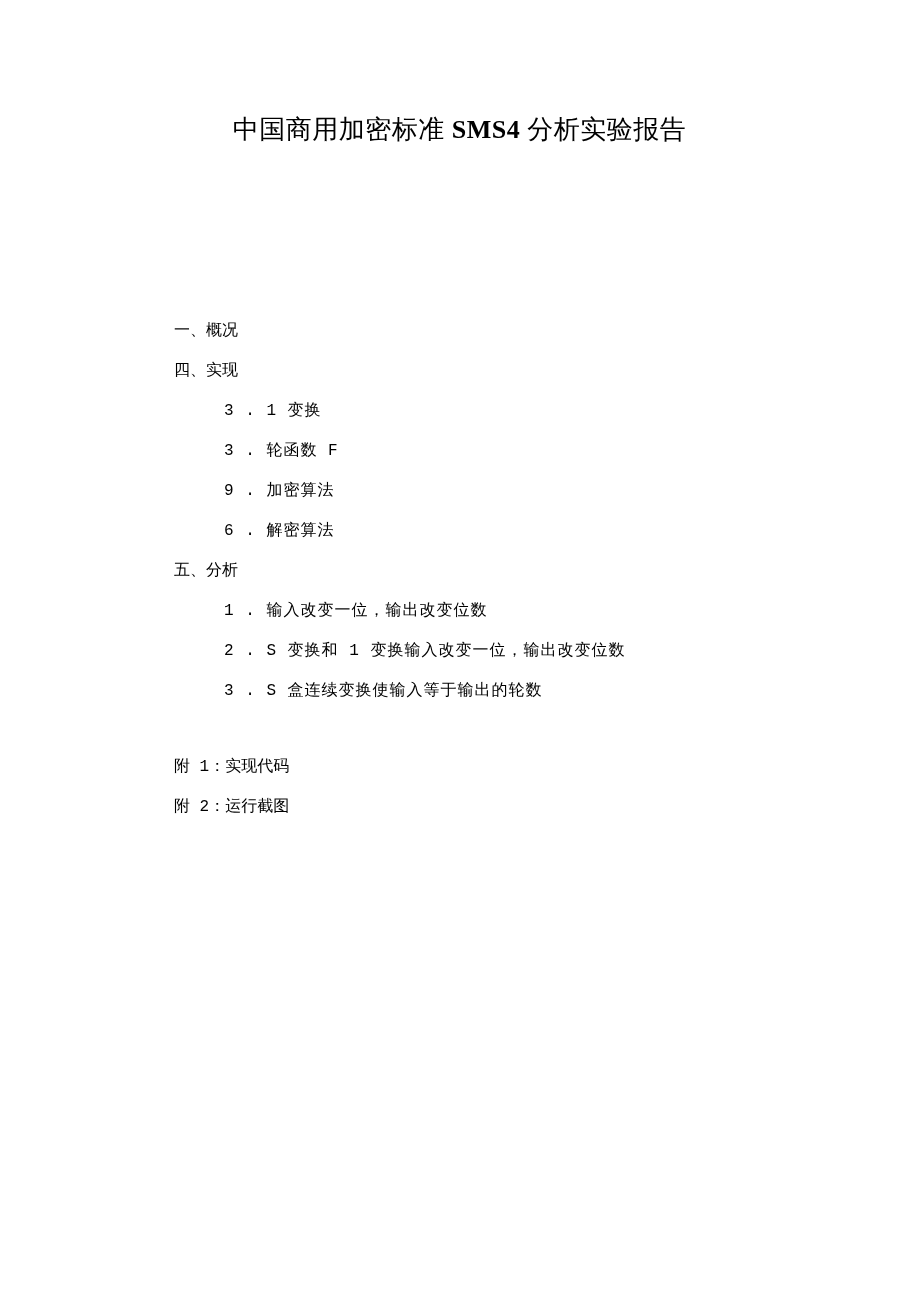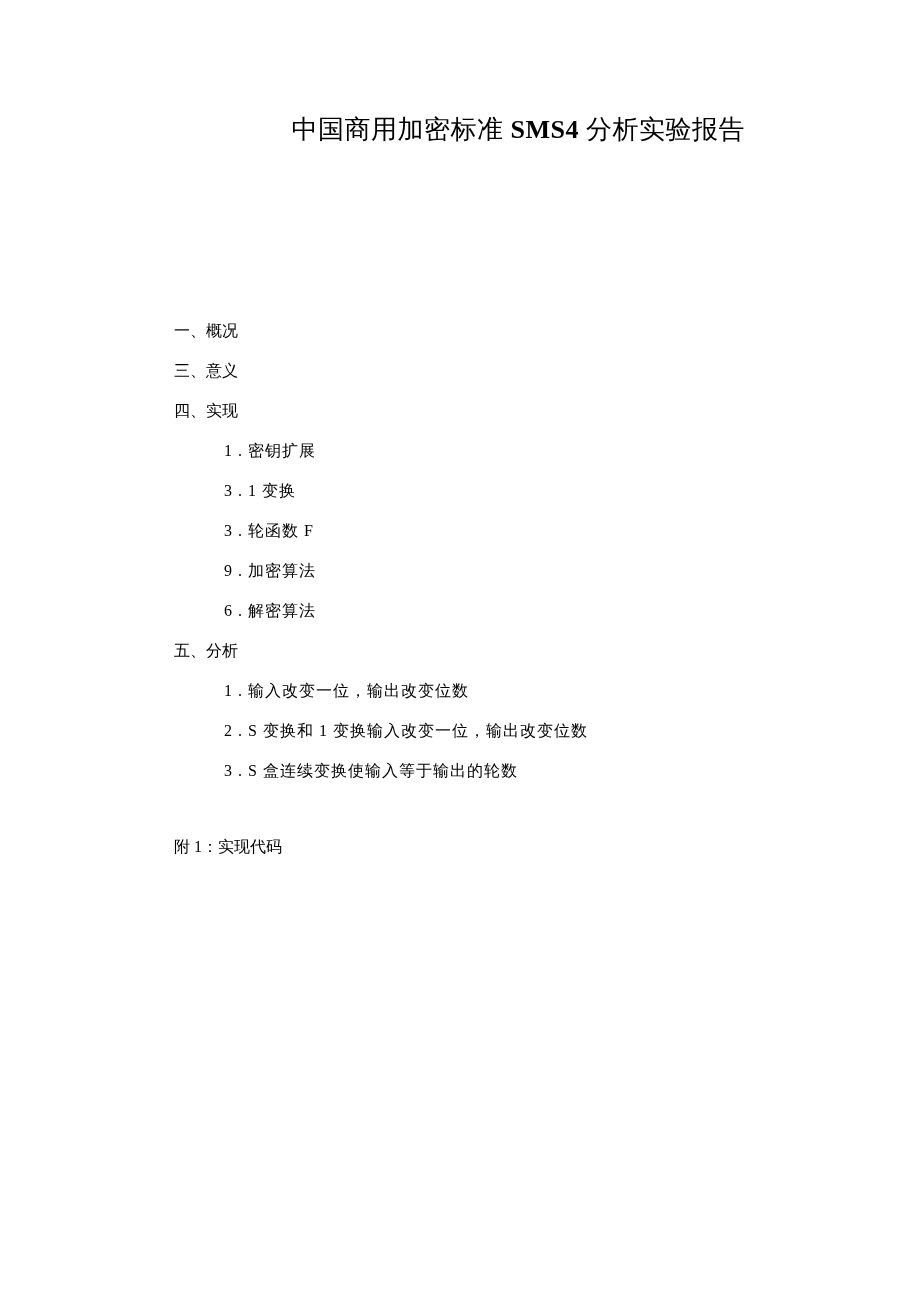--- a/index.html
+++ b/index.html
@@ -12,36 +12,36 @@
       height: 1301px;
       background: #ffffff;
       font-family: "SimSun", "宋体", serif;
       color: #000000;
       position: relative;
     }
     .page {
       padding: 112px 175px 0 174px;
     }
     .title {
-      text-align: right;
+      text-align: center;
       font-size: 26px;
       font-weight: normal;
       font-family: "SimSun", "宋体", serif;
       margin-bottom: 172px;
       letter-spacing: 0.5px;
     }
     .title .bold {
       font-weight: bold;
       font-family: "Times New Roman", serif;
     }
     .toc-item {
       font-size: 16px;
       line-height: 1.5;
       margin-bottom: 16px;
-      font-family: Liberation Serif, serif;
+      font-family: Liberation Mono, monospace;
     }
     .toc-sub {
       padding-left: 50px;
     }
     .toc-appendix {
       margin-top: 52px;
     }
     .sub-label {
       letter-spacing: 1px;
     }
@@ -51,26 +51,22 @@
 
 <div class="page">
 
   <h1 class="title">
     <span>中国商用加密标准 </span><span class="bold">SMS4</span><span> 分析实验报告</span>
   </h1>
 
   <div class="toc">
 
     <div class="toc-item">一、概况</div>
-    <div class="toc-item">三、意义</div>
     <div class="toc-item">四、实现</div>
 
-    <div class="toc-item toc-sub">
-      <span class="sub-label">1 . 密钥扩展</span>
-    </div>
     <div class="toc-item toc-sub">
       <span class="sub-label">3  . 1 变换</span>
     </div>
     <div class="toc-item toc-sub">
       <span class="sub-label">3  . 轮函数 F</span>
     </div>
     <div class="toc-item toc-sub">
       <span class="sub-label">9  . 加密算法</span>
     </div>
     <div class="toc-item toc-sub">
@@ -83,16 +79,17 @@
       <span class="sub-label">1 . 输入改变一位，输出改变位数</span>
     </div>
     <div class="toc-item toc-sub">
       <span class="sub-label">2  . S 变换和 1 变换输入改变一位，输出改变位数</span>
     </div>
     <div class="toc-item toc-sub">
       <span class="sub-label">3  . S 盒连续变换使输入等于输出的轮数</span>
     </div>
 
     <div class="toc-item toc-appendix">附 1：实现代码</div>
+    <div class="toc-item">附 2：运行截图</div>
 
   </div>
 
 </div>
 
 </body></html>

